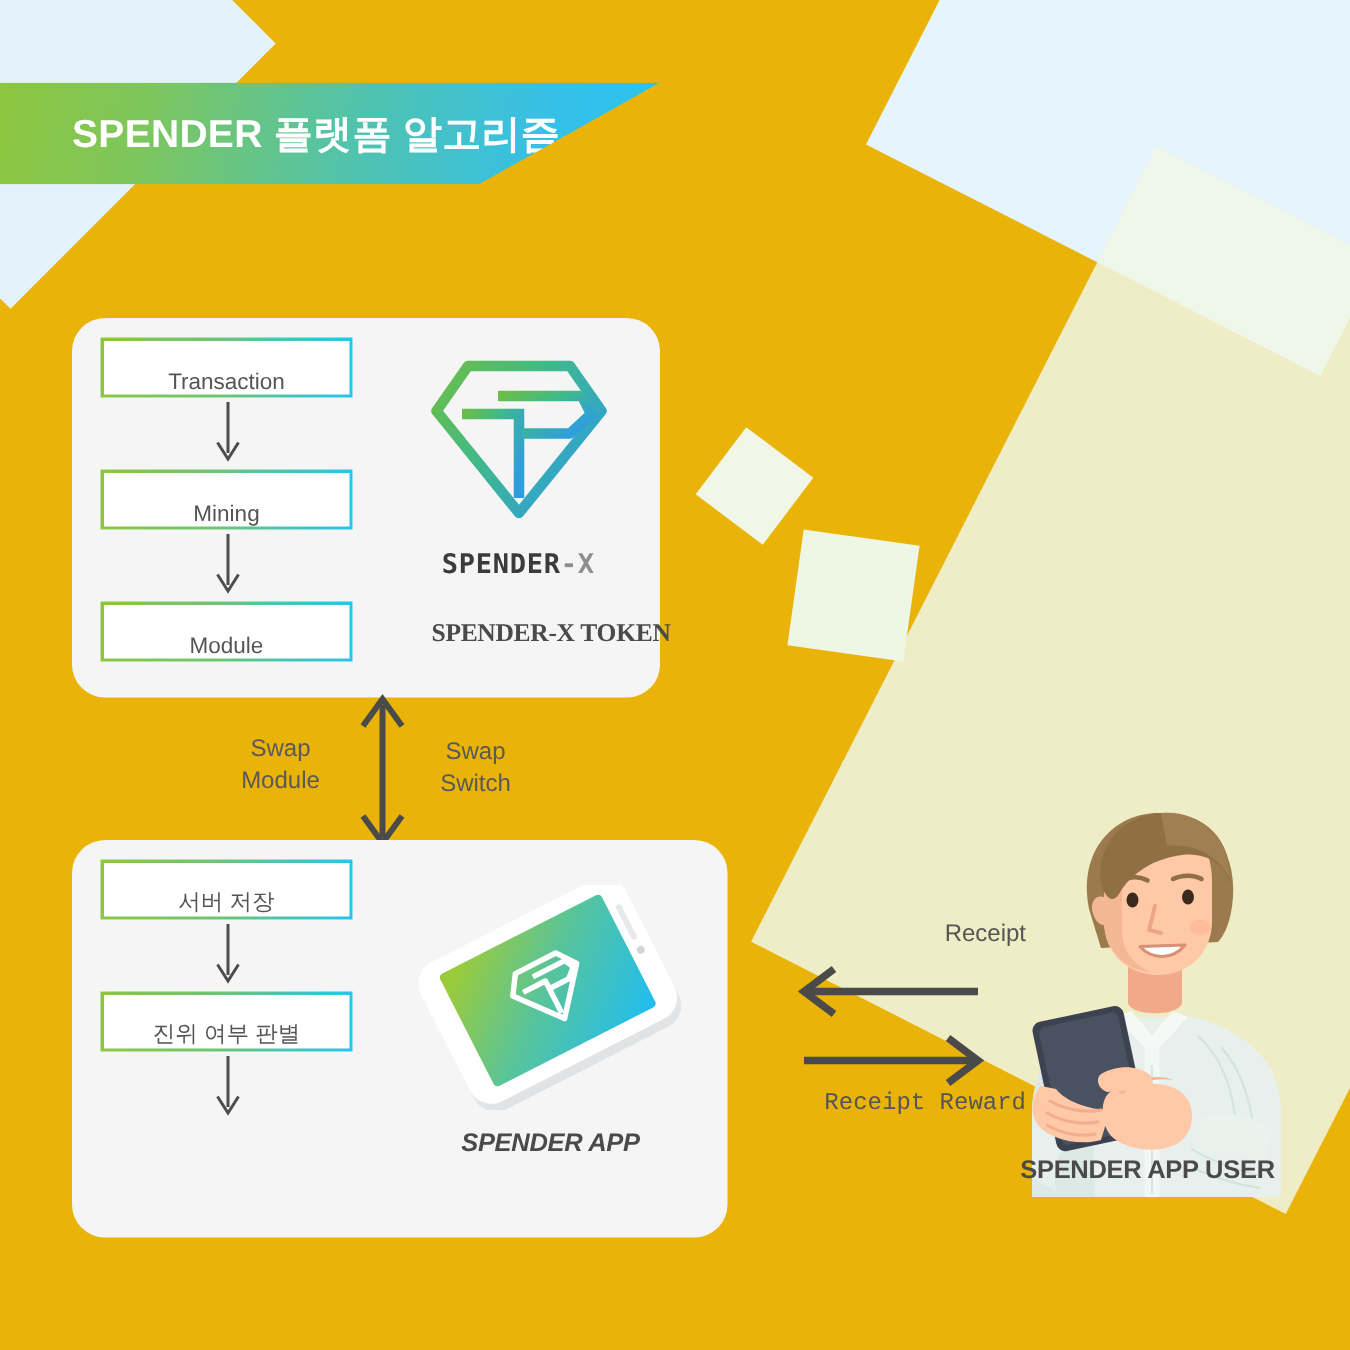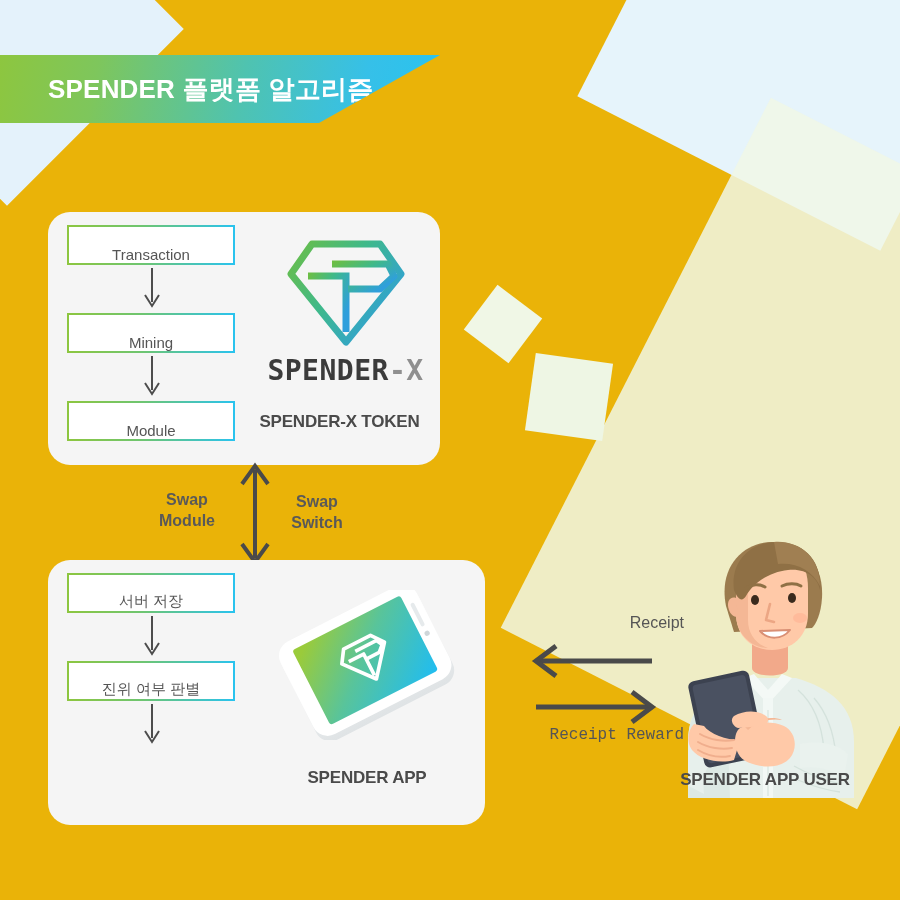--- a/index.html
+++ b/index.html
@@ -150,55 +150,57 @@
   
   .token-art {
     position: absolute;
     left: 210px;
     top: 22px;
     width: 175px;
     text-align: center;
   }
   .logo-wrap { line-height: 0; }
   .logo-wordmark {
-    margin-top: 2px;
+    margin-top: 14px;
     font-family: "DejaVu Sans Mono", monospace;
-    font-size: 28px;
+    font-size: 18px;
     font-weight: bold;
     letter-spacing: .5px;
     color: #3b3b3b;
   }
   .logo-wordmark .suffix { color: #8f8f8f; font-weight: bold; }
   .panel-caption {
     font-size: 17px;
     font-weight: bold;
     color: #4a4a4a;
     letter-spacing: -.2px;
     white-space: nowrap;
   }
   #token-caption {
     position: absolute;
-    left: 204px;
+    left: 224px;
     top: 200px;
     width: 175px;
-    text-align: center;
+    text-align: right;
+    font-family: Liberation Serif, serif;
   }
   .app-art {
     position: absolute;
     left: 214px;
     top: 30px;
     width: 210px;
     text-align: center;
   }
   #app-caption {
     position: absolute;
     left: 214px;
-    top: 208px;
+    top: 192px;
     width: 210px;
     text-align: center;
+    font-style: italic;
   }
 
   
   .swap-group {
     position: absolute;
     left: 140px;
     top: 462px;
     width: 260px;
     height: 105px;
   }
@@ -207,21 +209,20 @@
     left: 98px;
     top: 0;
   }
   .swap-label {
     position: absolute;
     font-size: 16px;
     color: #595959;
     line-height: 1.3;
     text-align: center;
     white-space: nowrap;
-    font-weight: bold;
   }
   #swap-module-label { left: 2px; top: 28px; width: 90px; }
   #date-switch-label { left: 132px; top: 30px; width: 90px; }
 
   
   .receipt-group {
     position: absolute;
     left: 504px;
     top: 614px;
     width: 180px;

